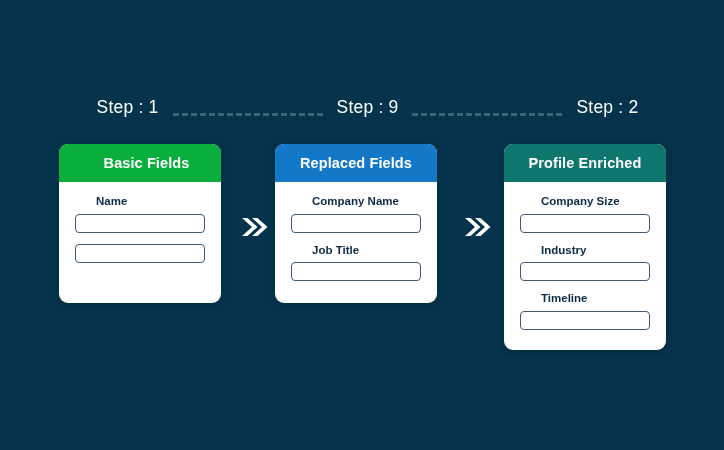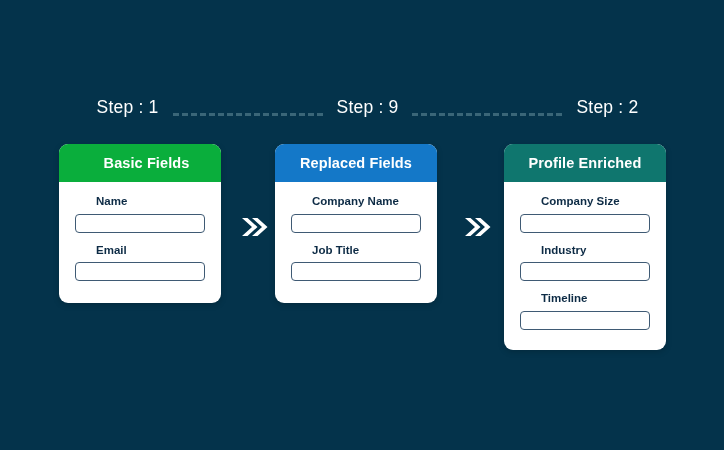--- a/index.html
+++ b/index.html
@@ -130,21 +130,20 @@
   </div>
 
   <div class="card card-1">
     <div class="card-header hdr-green">Basic Fields</div>
     <div class="card-body">
       <div class="field">
         <div class="field-label">Name</div>
         <input class="field-input" type="text" placeholder="" style="">
       </div>
       <div class="field">
-        <div class="field-label">Email</div>
         <input class="field-input" type="text" placeholder="" style="">
       </div>
     </div>
   </div>
 
   <div class="arrow arrow-1">
     <svg width="28" height="22" viewBox="0 0 28 22" aria-hidden="true">
       <path d="M2 2 L12 11 L2 20 L7.5 20 L17.5 11 L7.5 2 Z" fill="#ffffff"></path>
       <path d="M12 2 L22 11 L12 20 L17.5 20 L27.5 11 L17.5 2 Z" fill="#ffffff"></path>
     </svg>

